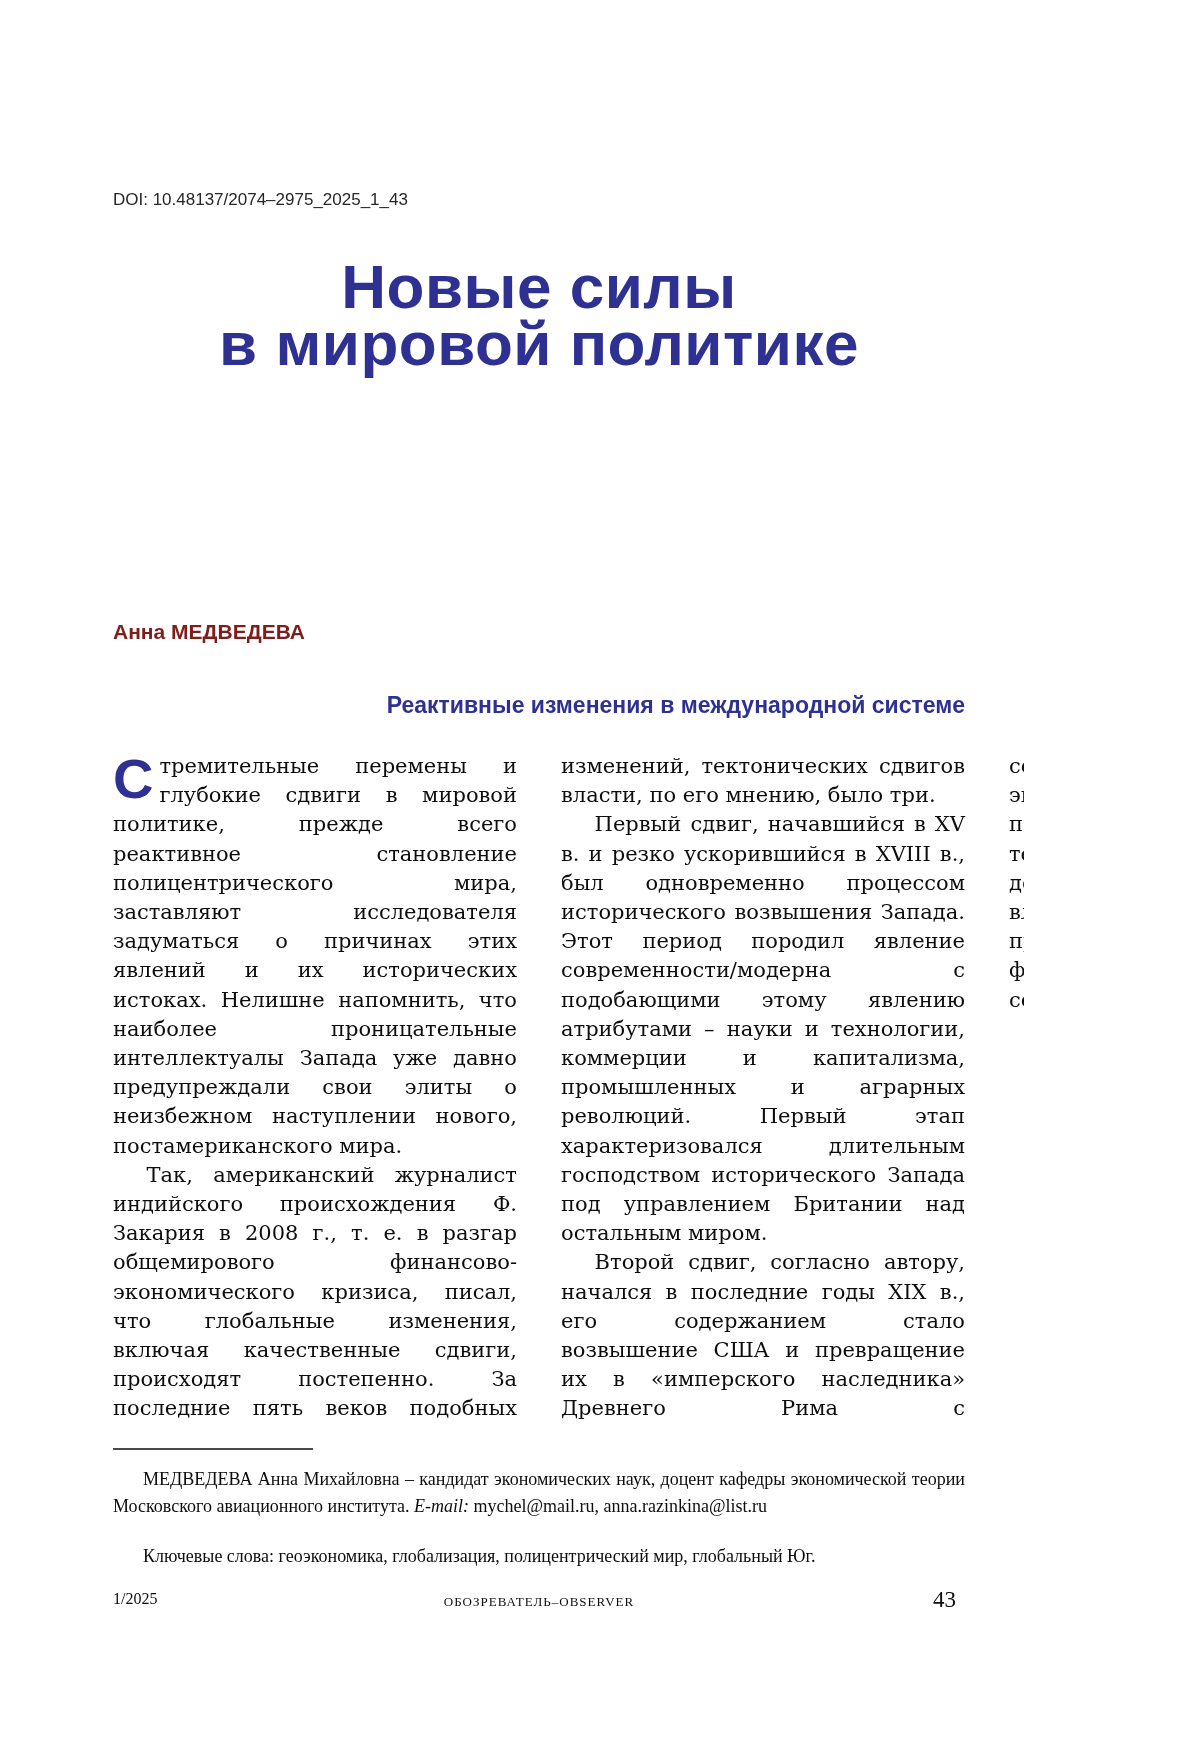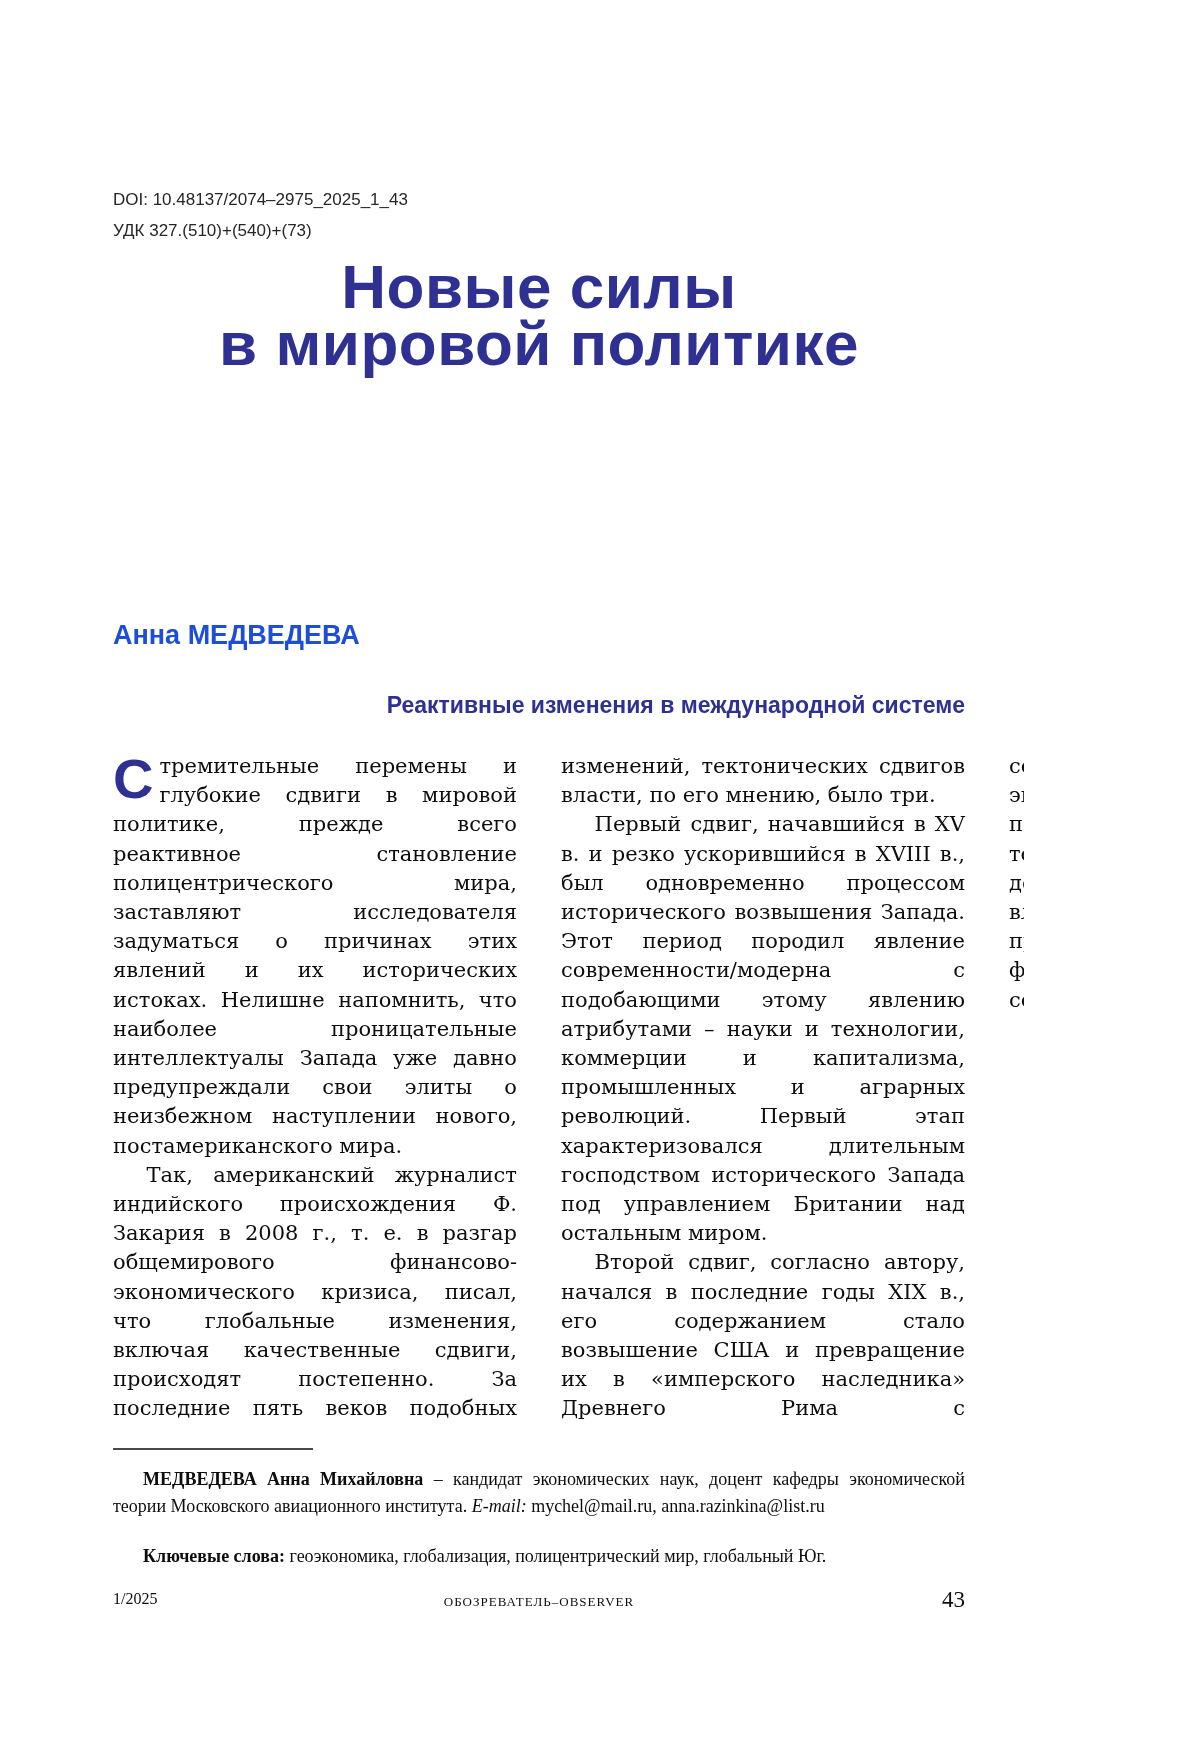--- a/index.html
+++ b/index.html
@@ -34,22 +34,22 @@
     letter-spacing: 0.5px;
     color: #2e3192;
   }
   .title-line { display: block; }
 
   
   .author {
     top: 620px;
     font-family: "Liberation Sans", sans-serif;
     font-weight: bold;
-    font-size: 27px;
-    color: #1d4ed8;
+    font-size: 21px;
+    color: #7f1d1d;
   }
 
   
   .section-heading {
     top: 692px;
     margin: 0;
     text-align: right;
     font-family: "Liberation Sans", sans-serif;
     font-weight: bold;
     font-size: 23px;
@@ -92,53 +92,52 @@
     color: #0d0d0d;
   }
   .footnote-rule {
     width: 200px;
     height: 0;
     border-top: 2px solid #4a4a4a;
     margin-bottom: 16px;
   }
   .fn-para { margin: 0; text-indent: 30px; }
   .fn-para.keywords { margin-top: 23px; }
-  .fn-bold { font-weight: bold; }
+  .fn-bold { font-weight: normal; }
   .fn-italic { font-style: italic; }
 
   
   .page-footer {
     top: 1590px;
     font-family: "Liberation Serif", serif;
     color: #0d0d0d;
   }
   .footer-issue { font-size: 16px; }
   .footer-journal {
     position: absolute;
     left: 50%;
     transform: translateX(-50%);
     top: 4px;
     font-size: 13px;
     letter-spacing: 1px;
   }
   .footer-pagenum {
     position: absolute;
-    right: 0;
+    right: 9px;
     top: -3px;
     font-size: 23px;
   }
 </style>
 </head>
 <body>
 
 <div class="page">
 
   <div class="content-block meta">
     <div>DOI: 10.48137/2074–2975_2025_1_43</div>
-    <div>УДК 327.(510)+(540)+(73)</div>
   </div>
 
   <h1 class="content-block title">
     <span class="title-line">Новые силы</span>
     <span class="title-line">в мировой политике</span>
   </h1>
 
   <div class="content-block author">Анна МЕДВЕДЕВА</div>
 
   <h2 class="content-block section-heading">Реактивные изменения в международной системе</h2>

